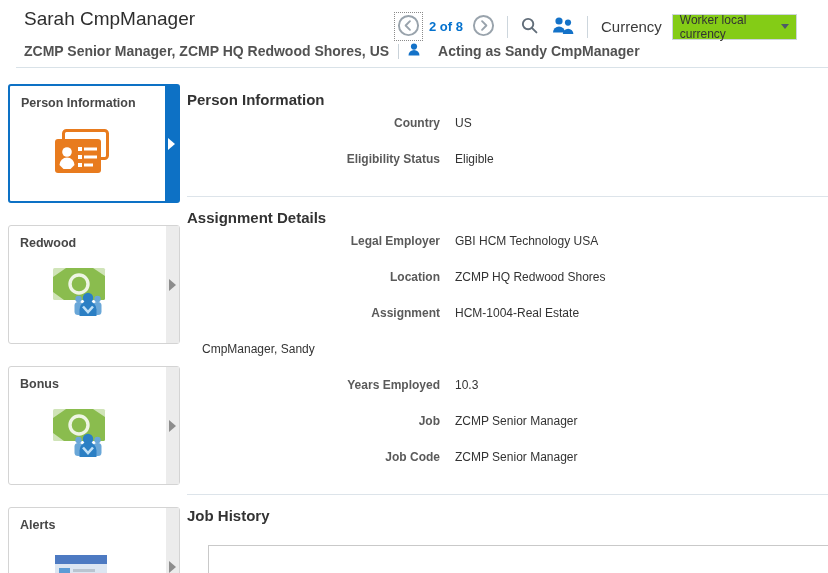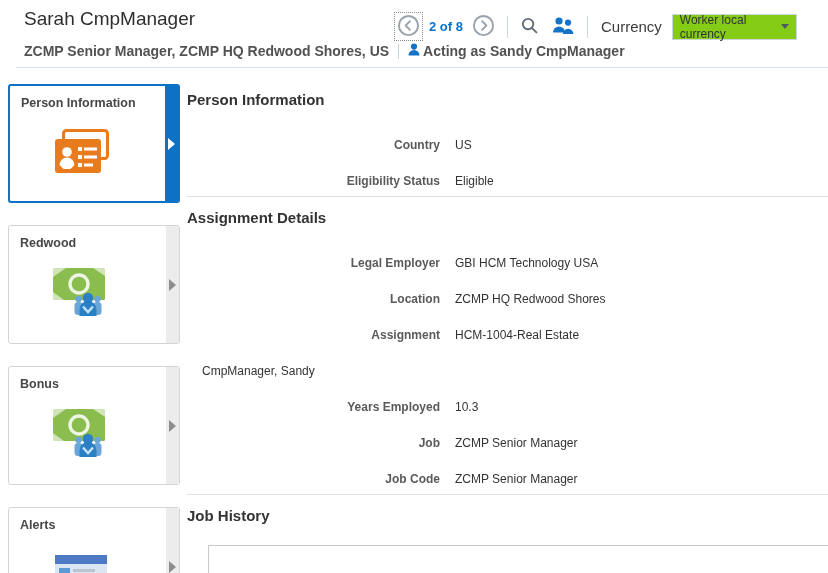--- a/index.html
+++ b/index.html
@@ -7,21 +7,21 @@
               font-family:"Liberation Sans", sans-serif; position:relative; }
 
   
   .header { position:absolute; top:0; left:16px; width:828px; height:68px;
             background:#fff; border-bottom:1px solid #d9e2e8; }
   .page-title { position:absolute; left:8px; top:8px; font-size:19px; color:#2e2e2e; font-weight:400; }
   .subtitle-row { position:absolute; left:8px; top:43px; display:flex; align-items:center; gap:9px;
                   font-size:14px; font-weight:bold; color:#525252; white-space:nowrap; }
   .vdiv { width:1px; height:15px; background:#c9d2d9; }
   .vdiv-tall { width:1px; height:22px; background:#cdd6dd; }
-  .acting { display:flex; gap:3px; color:#525252; }
+  .acting { display:flex; gap:18px; color:#525252; }
 
   .toolbar { position:absolute; left:381px; top:13px; display:flex; align-items:center; }
   .navbtn { width:23px; height:23px; background:none; border:none; cursor:pointer; padding:0;
             display:flex; align-items:center; justify-content:center; }
   .focus-dotted { outline:1px dotted #8b8b8b; outline-offset:2px; }
   .record-pos { color:#0572ce; font-weight:bold; font-size:13px; margin:0 9px; white-space:nowrap; }
   .iconbtn { background:none; border:none; cursor:pointer; padding:0; display:flex; align-items:center; }
   .currency-label { font-size:15px; color:#3a3a3a; margin:0 10px 0 0; }
   .dropdown { display:flex; align-items:center; justify-content:space-between; width:125px; height:26px;
               border:1px solid #ccd4db; background:#84cc16; padding:12px 7px; font-size:12px; color:#333;
@@ -47,21 +47,21 @@
   .card.selected .arrow-right { border-left-color:#fff; }
   .card-icon { position:absolute; left:72px; top:68px; transform:translate(-50%,-50%); }
 
   
   .main { position:absolute; left:187px; top:66px; width:641px; }
   .section-heading { font-size:15px; font-weight:bold; color:#333; }
   .h-pi { margin-top:25px; }
   .h-ad { margin-top:12px; }
   .h-jh { margin-top:12px; }
   .fields { margin-top:8px; }
-  .field-row { display:flex; align-items:flex-end; height:36px; }
+  .field-row { display:flex; align-items:flex-start; height:36px; }
   .field-label { width:253px; text-align:right; font-size:12px; font-weight:bold; color:#5a5a5a; }
   .field-value { margin-left:15px; font-size:12px; color:#333; }
   .hdiv { border-top:1px solid #dde4ea; margin-top:8px; }
   .jh-box { margin-top:21px; margin-left:21px; width:625px; height:60px;
             border:1px solid #c9c9c9; background:#fff; }
 </style>
 </head>
 <body>
 
 <div class="header">

